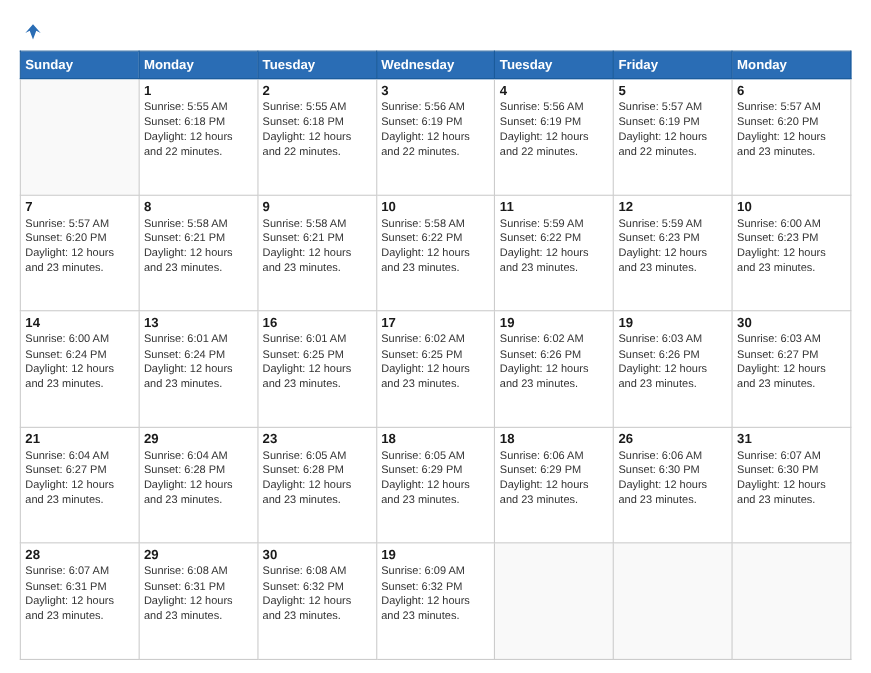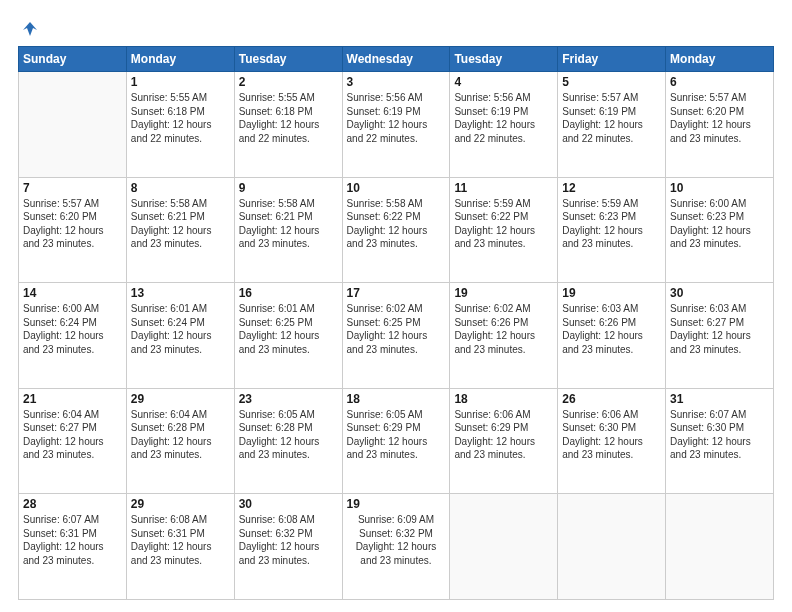--- a/index.html
+++ b/index.html
@@ -328,21 +328,21 @@
           </td>
           <td>
             <span class="day-num">30</span>
             <div class="cell-info" style="white-space: pre-line;">Sunrise: 6:08 AM
 Sunset: 6:32 PM
 Daylight: 12 hours
 and 23 minutes.</div>
           </td>
           <td>
             <span class="day-num">19</span>
-            <div class="cell-info" style="white-space: pre-line; text-align: center;">Sunrise: 6:09 AM
+            <div class="cell-info" style="white-space: pre-line;">Sunrise: 6:09 AM
 Sunset: 6:32 PM
 Daylight: 12 hours
 and 23 minutes.</div>
           </td>
           <td class="empty"></td>
           <td class="empty"></td>
           <td class="empty"></td>
         </tr>
       </tbody>
   </table>

